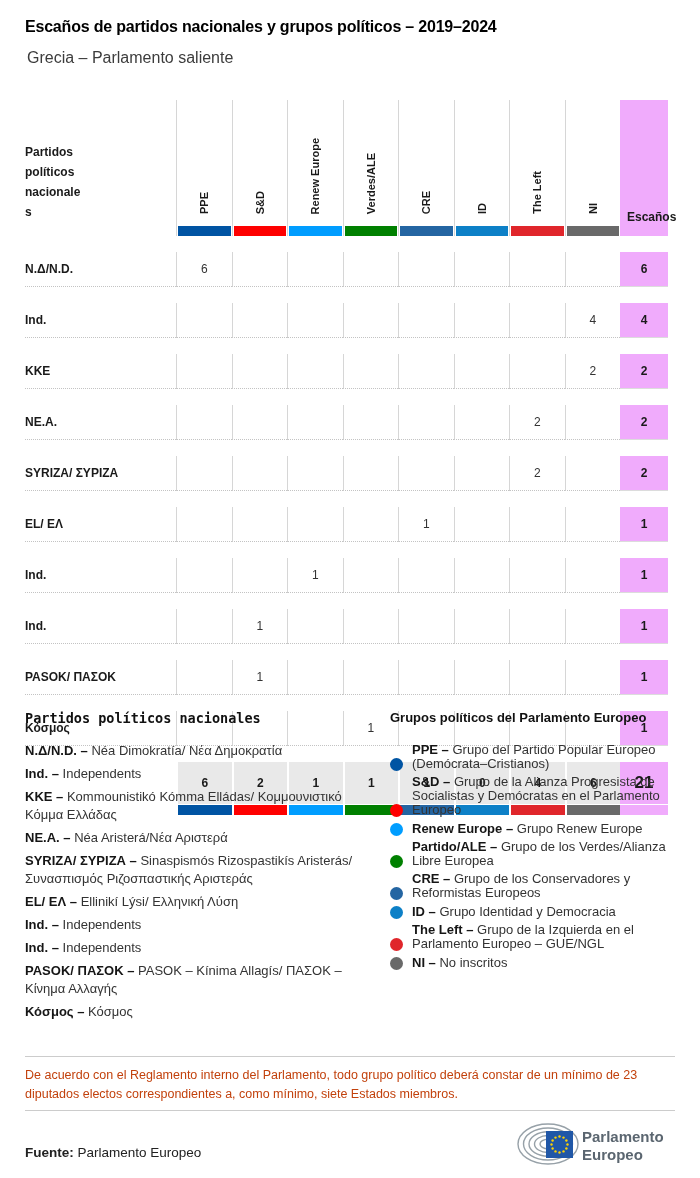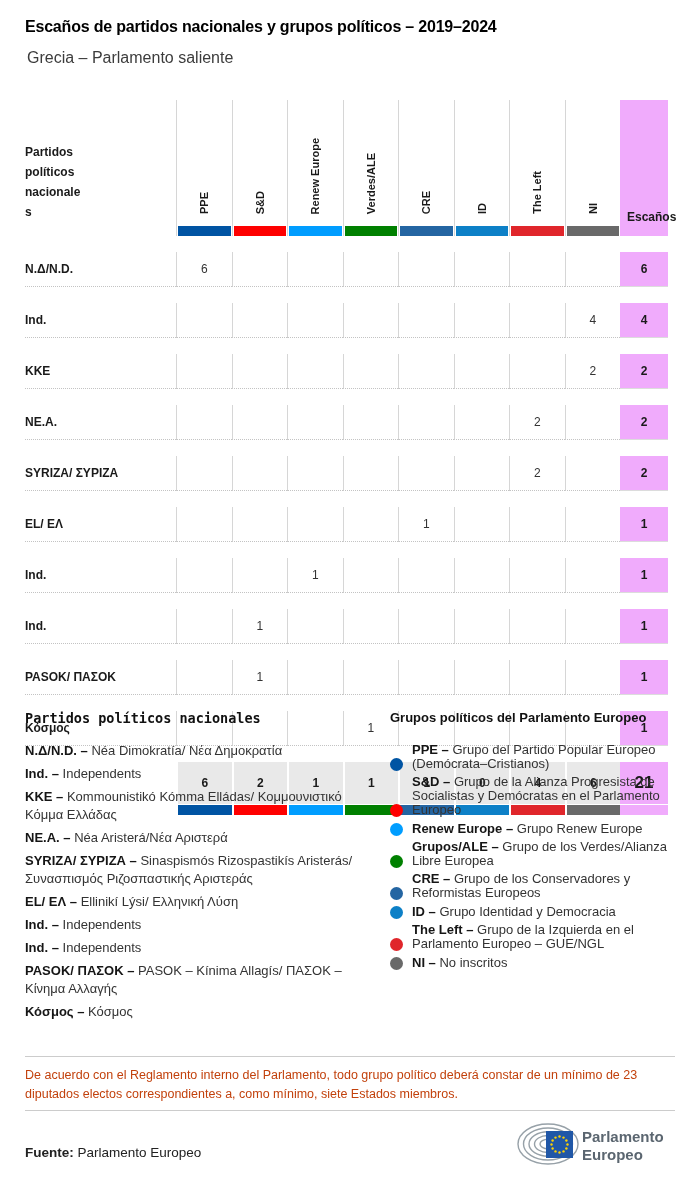--- a/index.html
+++ b/index.html
@@ -317,21 +317,21 @@
         <div class="group-item">
           <div class="dot" style="background: rgb(254, 0, 0);"></div>
           <div class="gtext"><b>S&amp;D –</b> <span>Grupo de la Alianza Progresista de Socialistas y Demócratas en el Parlamento Europeo</span></div>
         </div>
         <div class="group-item">
           <div class="dot" style="background: rgb(0, 157, 255);"></div>
           <div class="gtext"><b>Renew Europe –</b> <span>Grupo Renew Europe</span></div>
         </div>
         <div class="group-item">
           <div class="dot" style="background: rgb(0, 128, 0);"></div>
-          <div class="gtext"><b>Grupos/ALE –</b> <span>Grupo de los Verdes/Alianza Libre Europea</span></div>
+          <div class="gtext"><b>Partido/ALE –</b> <span>Grupo de los Verdes/Alianza Libre Europea</span></div>
         </div>
         <div class="group-item">
           <div class="dot" style="background: rgb(36, 101, 162);"></div>
           <div class="gtext"><b>CRE –</b> <span>Grupo de los Conservadores y Reformistas Europeos</span></div>
         </div>
         <div class="group-item">
           <div class="dot" style="background: rgb(13, 128, 199);"></div>
           <div class="gtext"><b>ID –</b> <span>Grupo Identidad y Democracia</span></div>
         </div>
         <div class="group-item">

